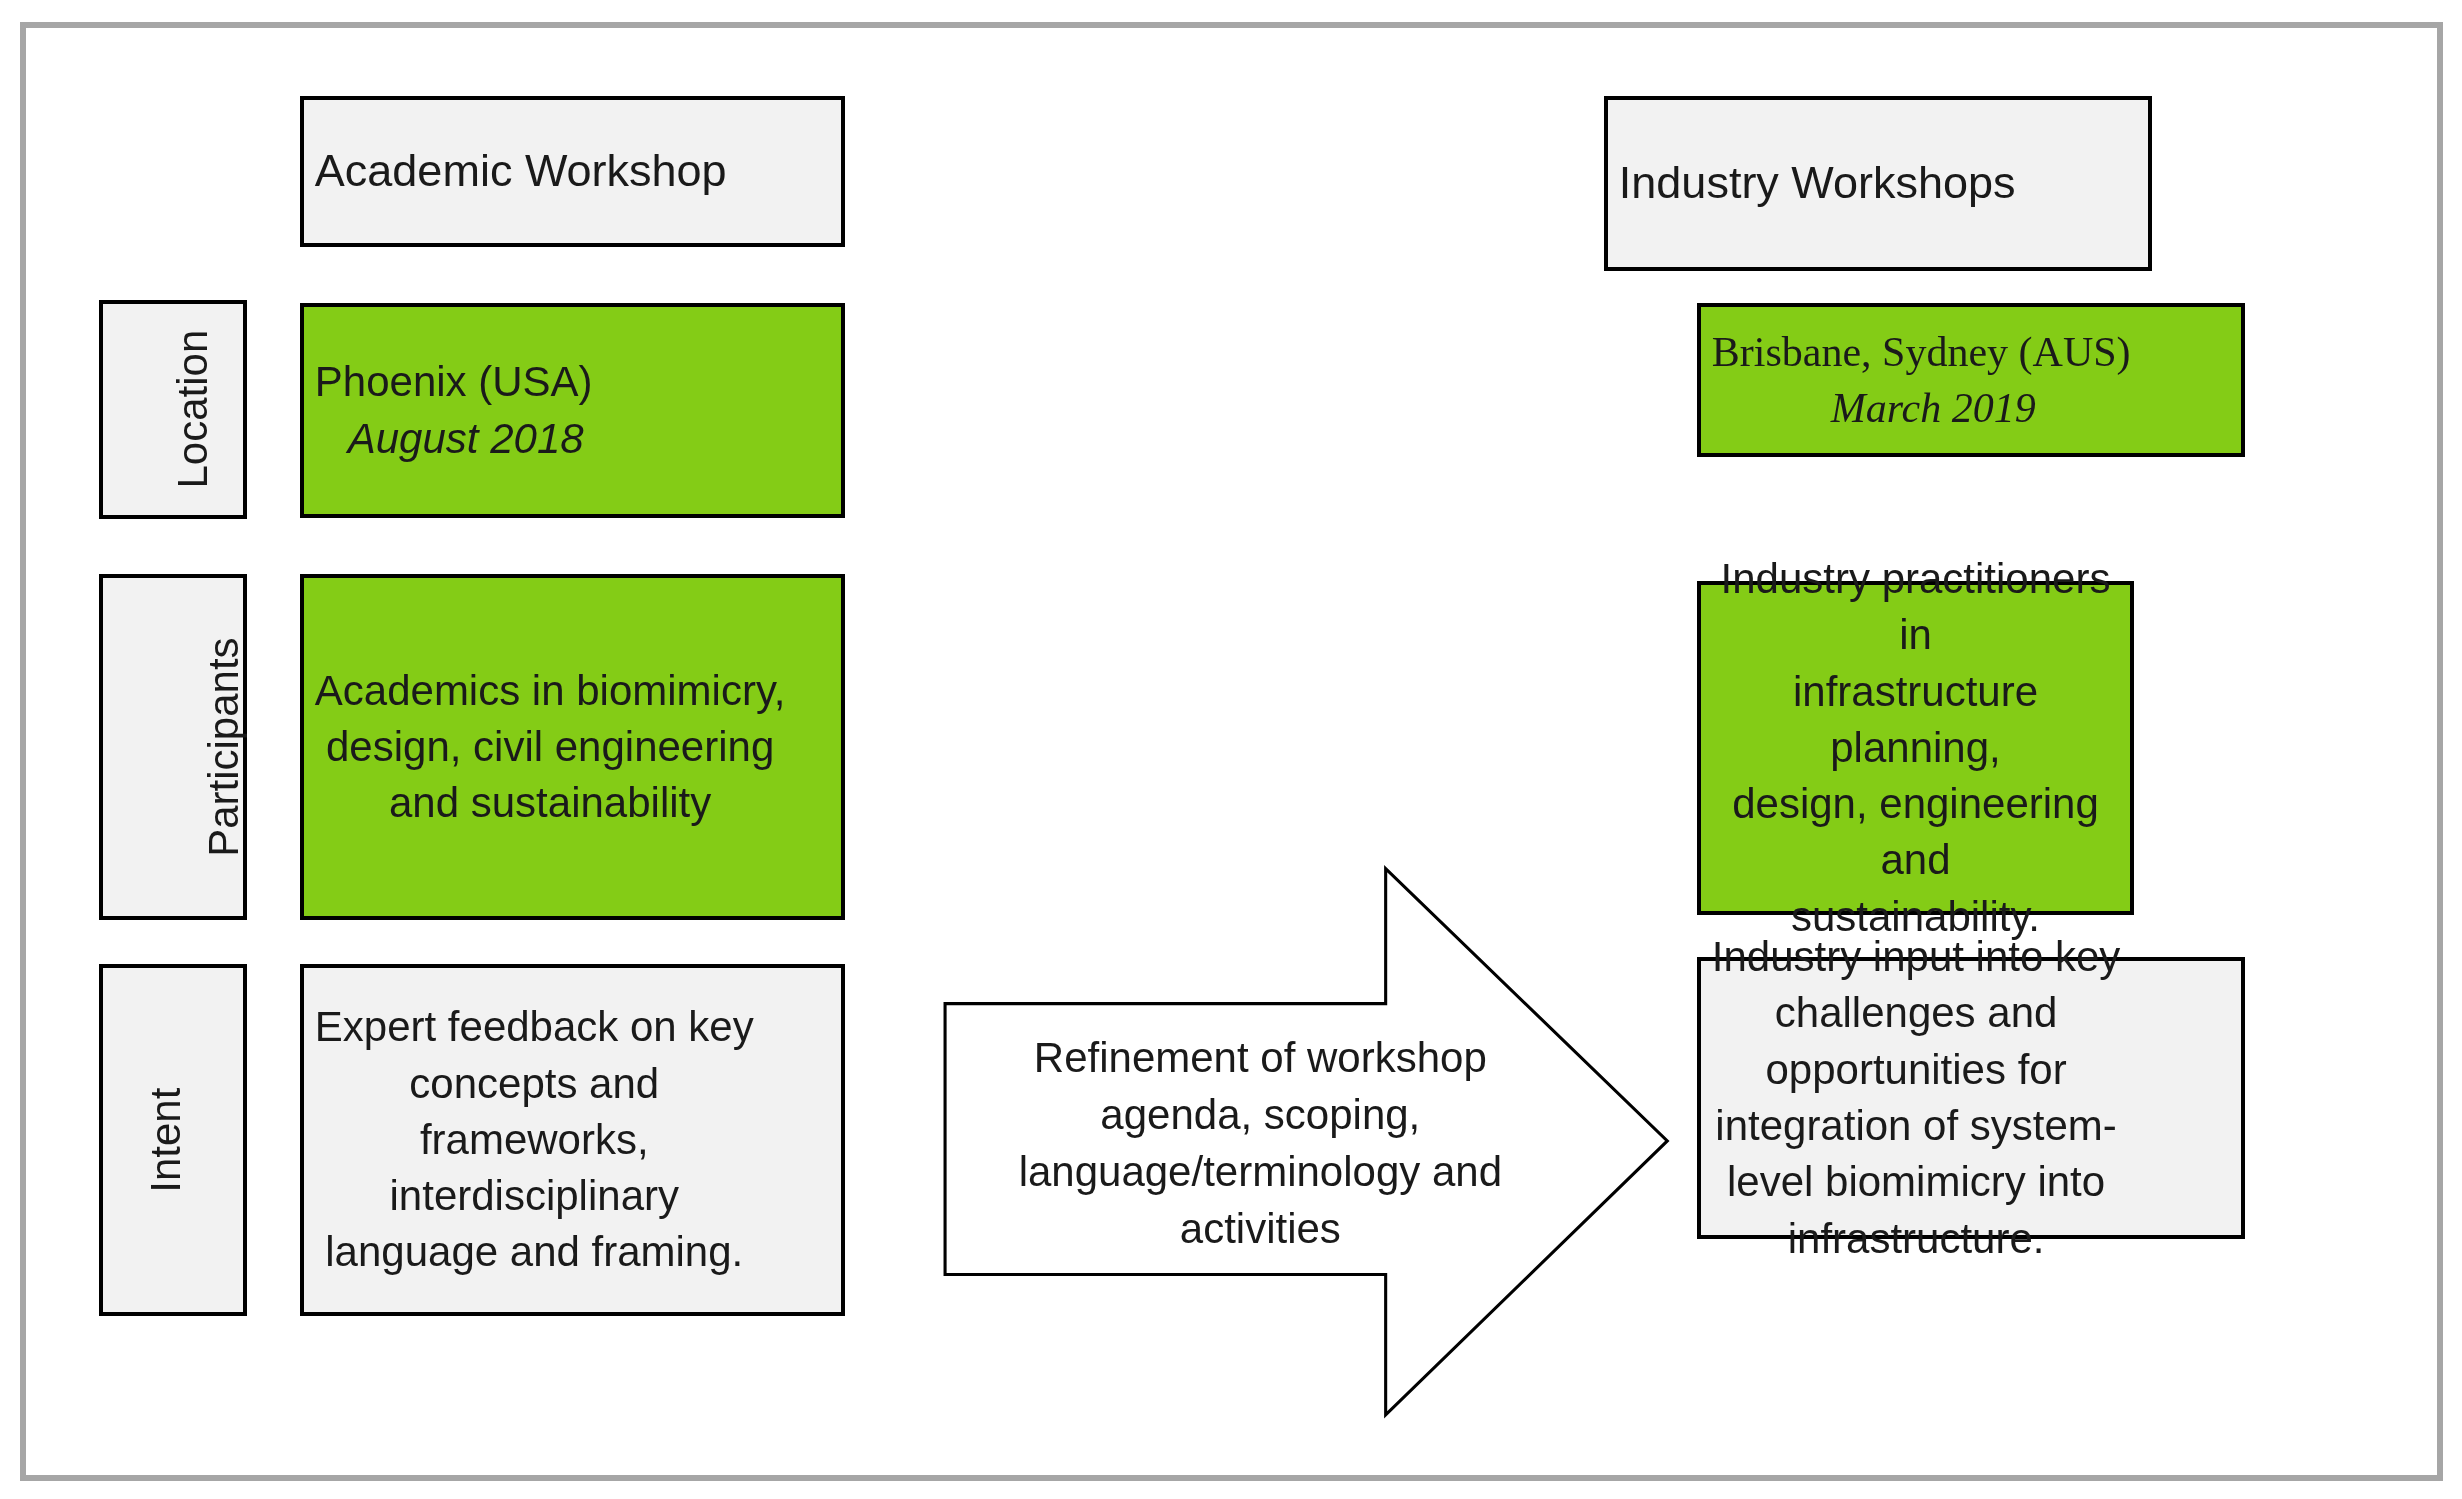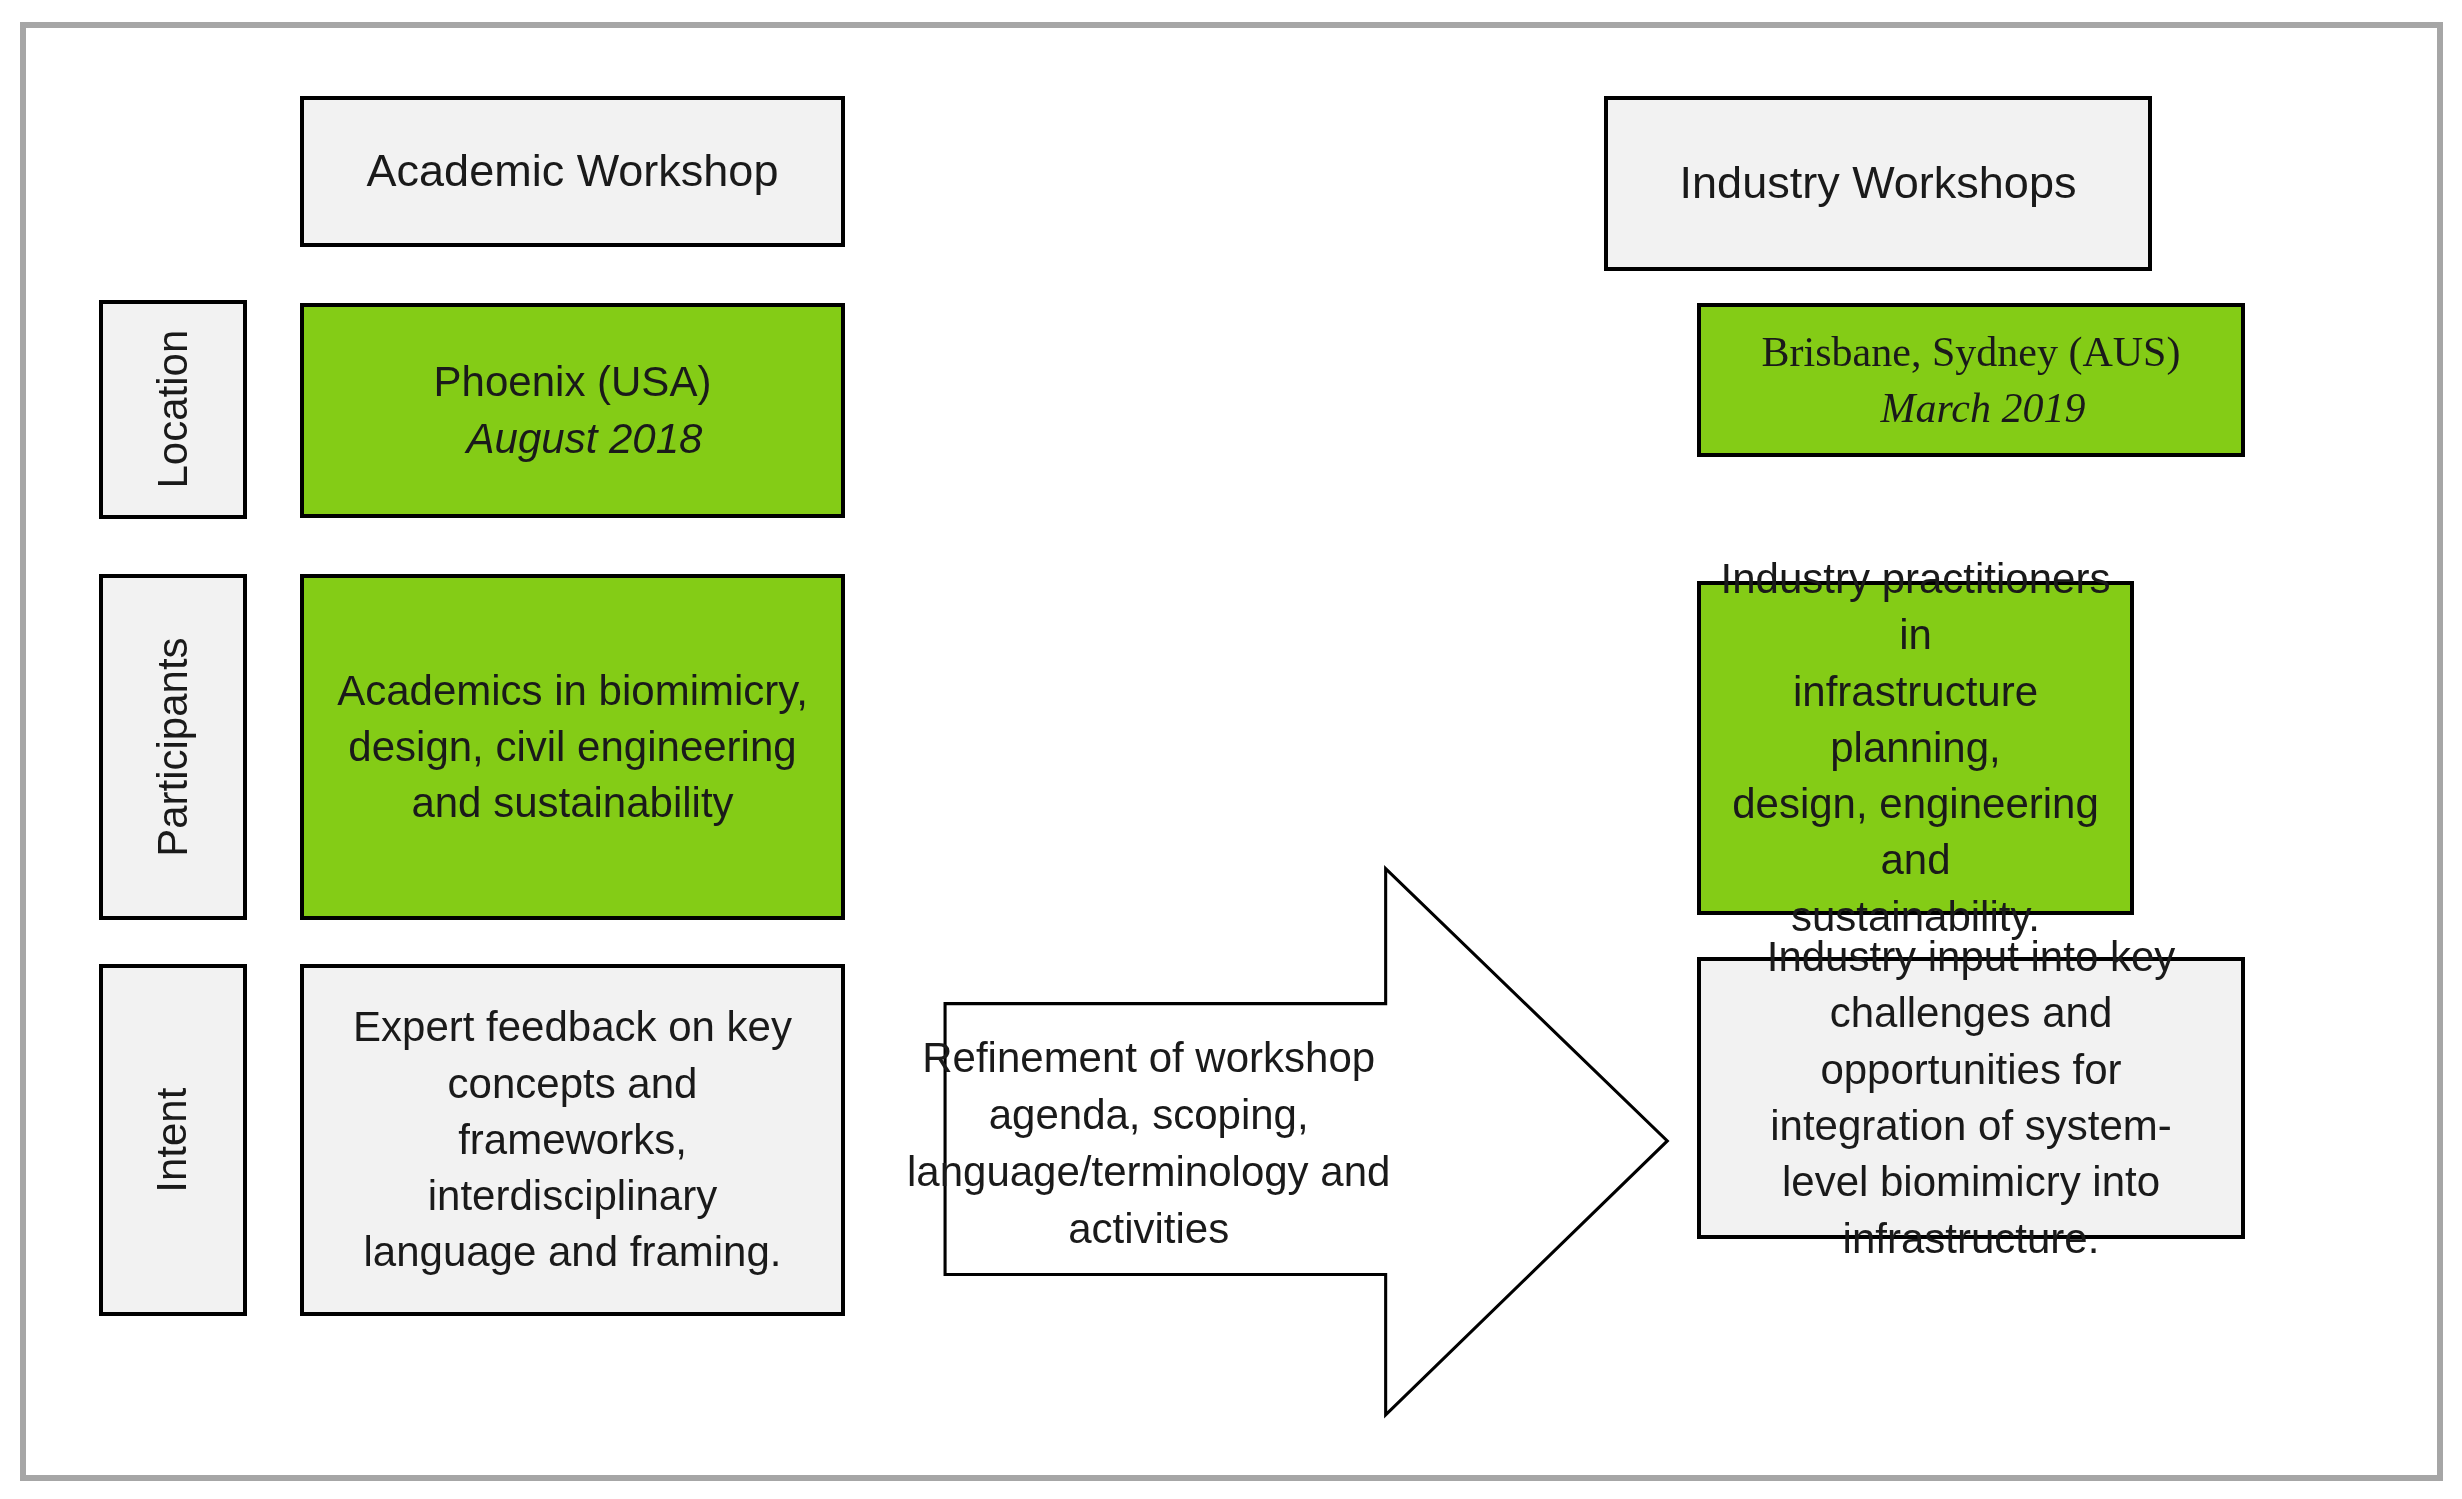--- a/index.html
+++ b/index.html
@@ -27,21 +27,21 @@
     border: 6.2px solid #a6a6a6;
     box-sizing: border-box;
     background: #ffffff;
   }
   .box {
     position: absolute;
     box-sizing: border-box;
     border: 4.6px solid #000000;
     display: flex;
     align-items: center;
-    justify-content: center;
+    justify-content: flex-start;
     text-align: center;
     font-size: 42px;
     line-height: 1.34;
     padding: 7.7px 10.8px;
   }
   .gray  { background: #f2f2f2; }
   .white { background: #84cc16; }
   .header-box { font-size: 45px; }
   .lines { white-space: pre-line; }
   .loc-stack { display: flex; flex-direction: column; align-items: center; }
@@ -68,27 +68,27 @@
   
   .arrow-svg {
     position: absolute;
     left: 938px;
     top: 857px;
     width: 741px;
     height: 571px;
   }
   .arrow-text {
     position: absolute;
-    left: 907px;
+    left: 961px;
     top: 1000px;
     width: 541px;
     height: 286px;
     display: flex;
     align-items: center;
-    justify-content: flex-start;
+    justify-content: flex-end;
     text-align: center;
     font-size: 42px;
     line-height: 1.36;
   }
 </style>
 </head>
 <body>
 
 <div class="stage">
 

